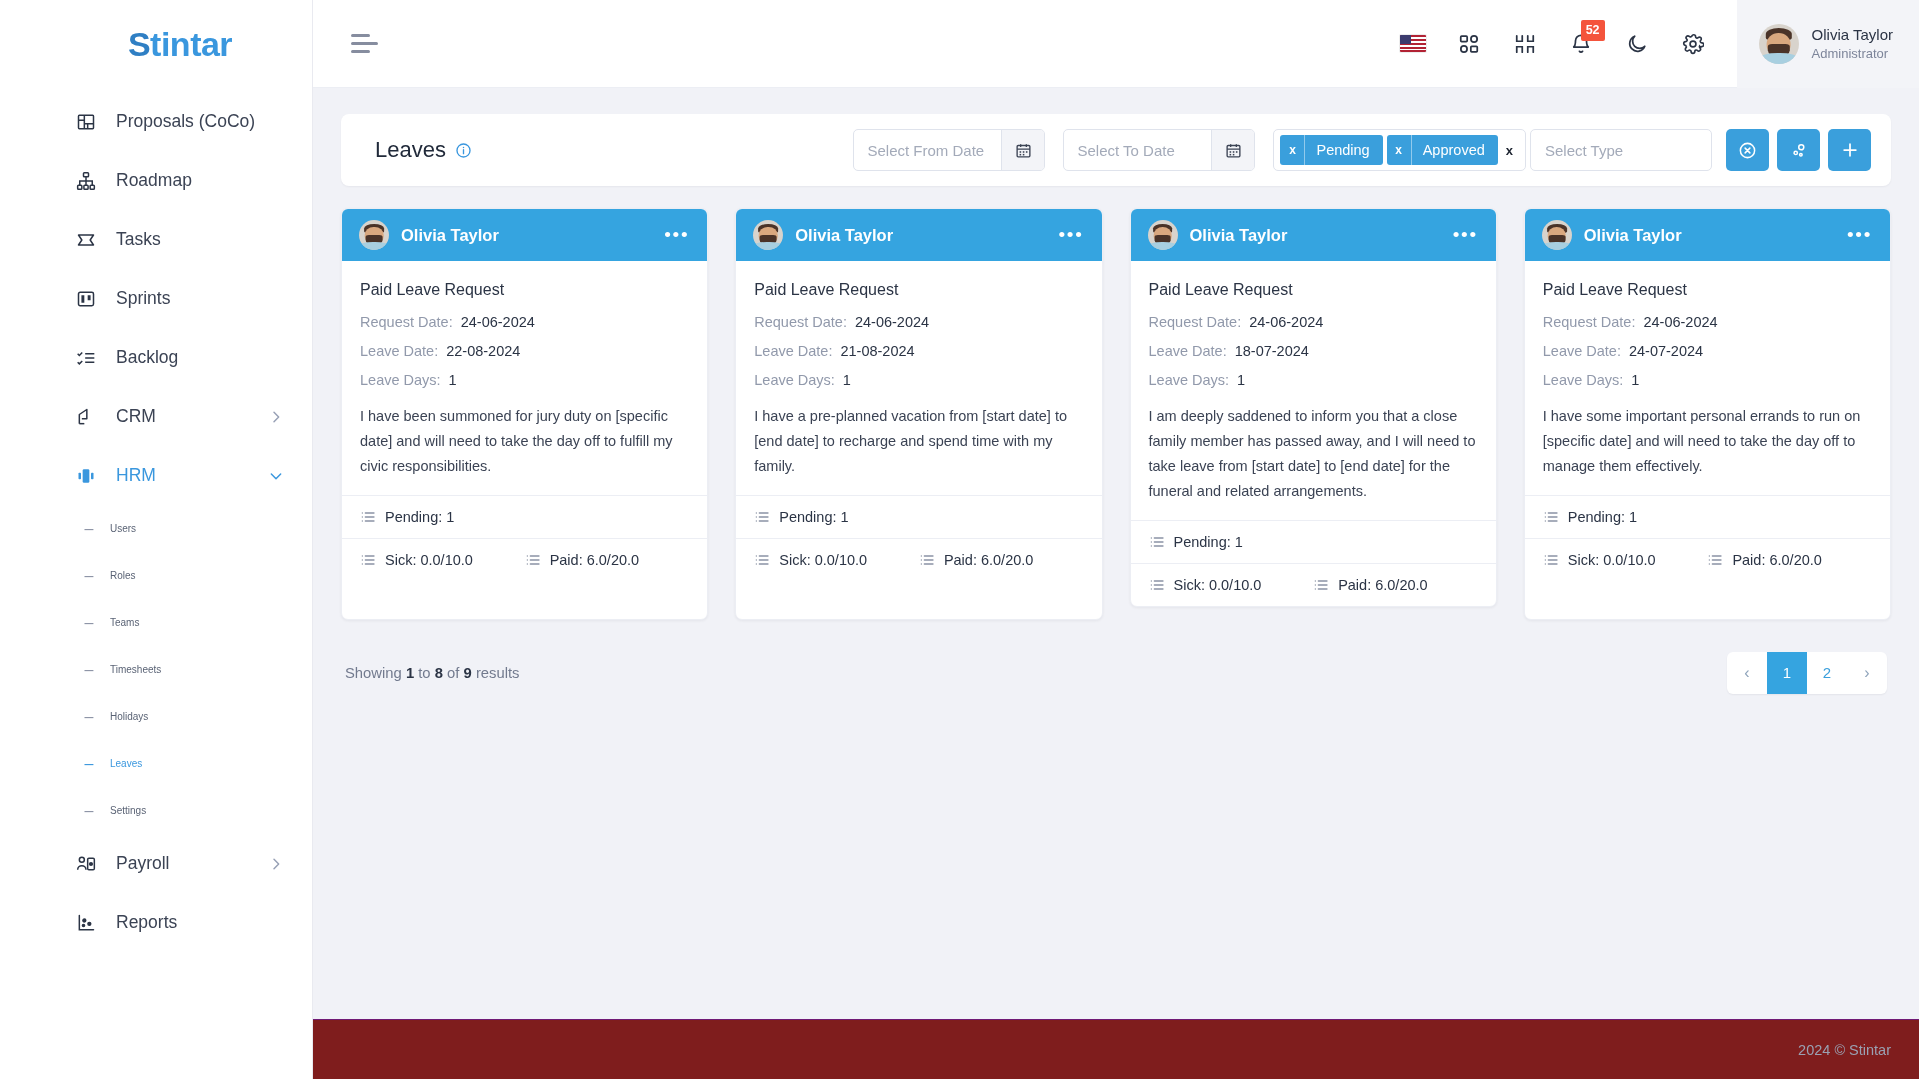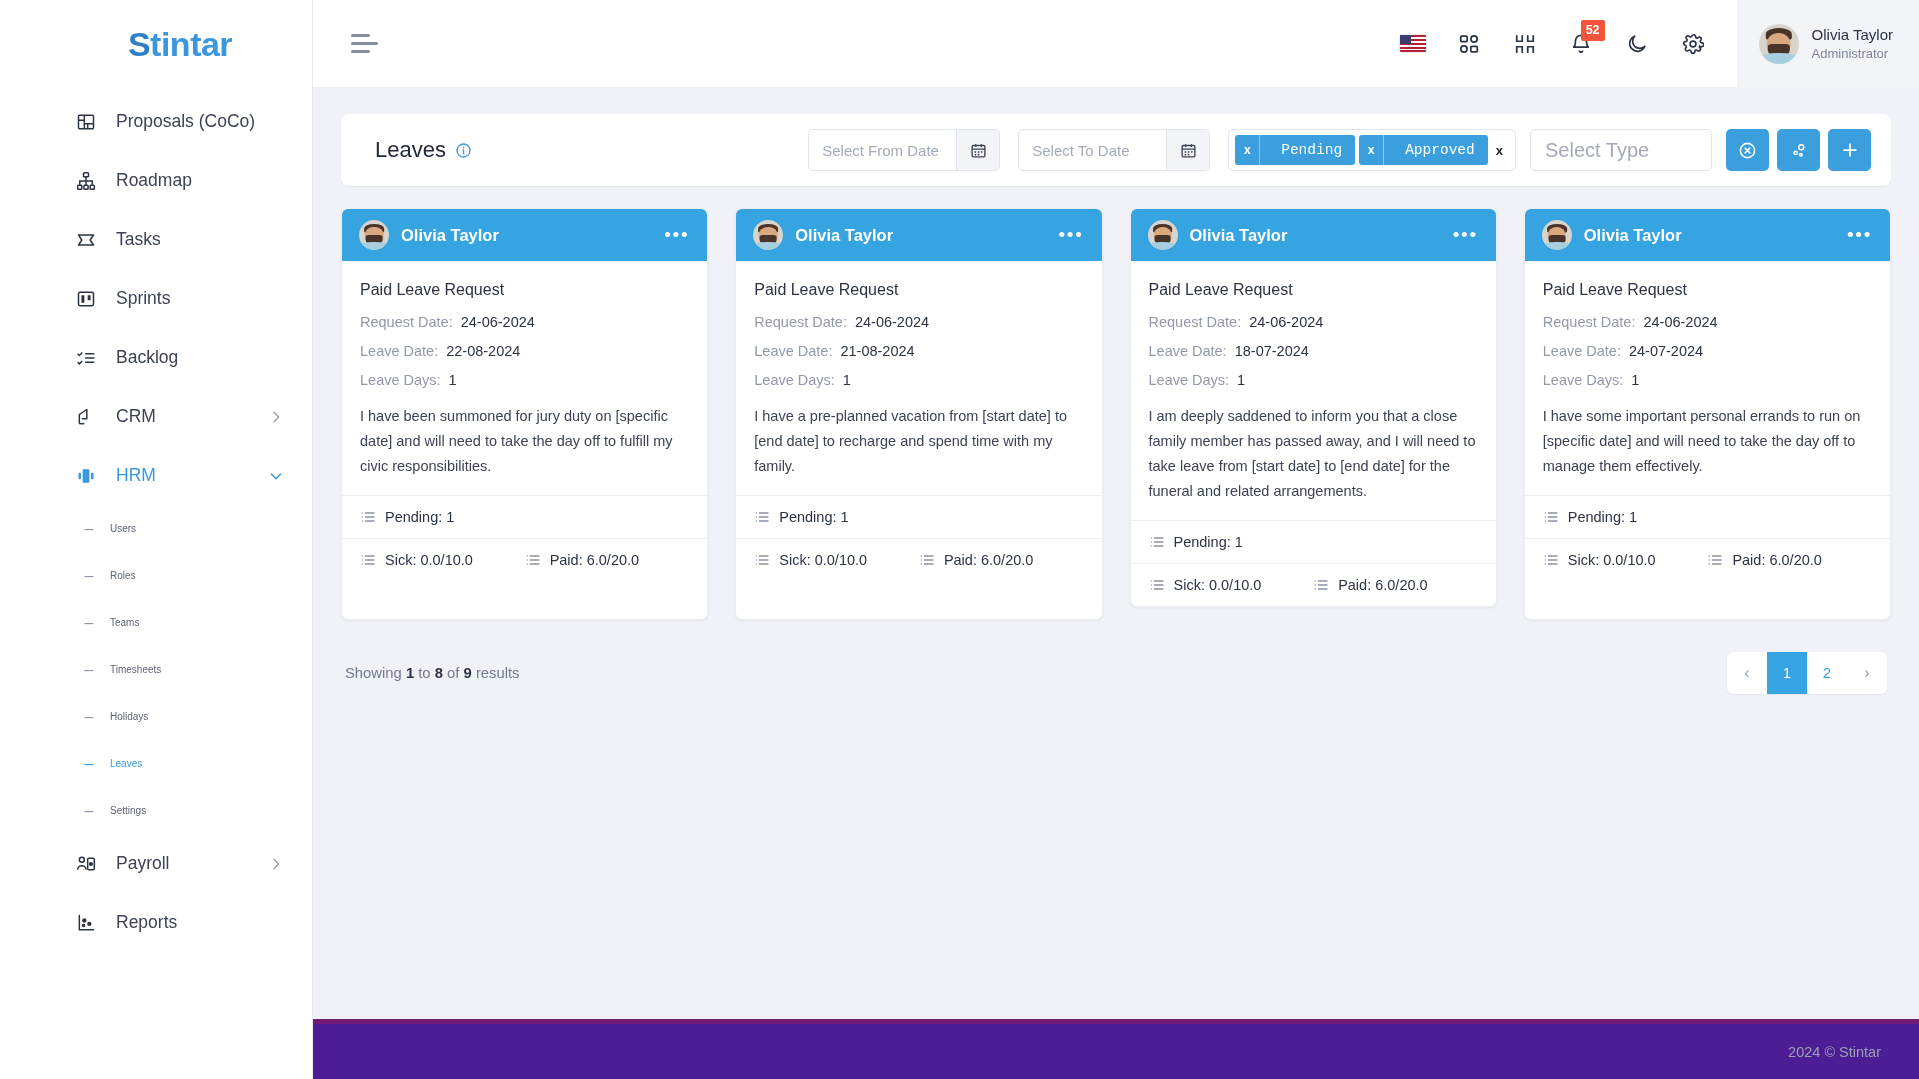--- a/index.html
+++ b/index.html
@@ -139,27 +139,27 @@
   }
   .tag {
     display: flex; align-items: center; height: 30px; background: #3a9fdc; color: #fff;
     border-radius: 3px; font-size: 14.5px; overflow: hidden;
   }
   .tag .tx {
     width: 25px; display:flex; align-items:center; justify-content:center;
     font-size: 12px; font-weight: bold; border-right: 1px solid rgba(255,255,255,0.45);
     height: 100%; cursor: pointer;
   }
-  .tag .tlbl { padding: 0 13px 0 21px; font-family: Liberation Mono, monospace; }
+  .tag .tlbl { padding: 0 13px 0 11px; }
   .tag-clear { font-size: 13px; font-weight: bold; color: #1d2430; padding: 0 4px; cursor: pointer; }
 
   .type-select {
     height: 42px; width: 182px; border: 1px solid #dfe3ec; border-radius: 5px; background: #fff;
-    display: flex; align-items: center; padding: 0 14px; margin-left: 14px;
-    font-size: 20px; color: #a3aab9; cursor: pointer;
+    display: flex; align-items: center; padding: 0 14px; margin-left: 4px;
+    font-size: 15px; color: #a3aab9; cursor: pointer;
   }
   .act-btns { margin-left: 14px; display: flex; gap: 8px; }
   .act-btn {
     width: 43px; height: 42px; border-radius: 5px; background: #3a9fdc; color: #fff;
     display: flex; align-items: center; justify-content: center; cursor: pointer;
   }
 
   
   .cards { display: flex; gap: 27px; margin-top: 22px; align-items: flex-start; }
   .card {
@@ -205,23 +205,23 @@
   }
   .pg {
     min-width: 40px; height: 42px; display: flex; align-items: center; justify-content: center;
     font-size: 15px; color: #3a9fdc; cursor: pointer;
   }
   .pg.active { background: #35a4e0; color: #fff; }
   .pg.arrow { font-size: 16px; color: #8fa4bb; }
 
   
   .footer {
-    height: 60px; background: #4c1d95; border-top: 5px solid #701a75;
+    height: 60px; background: #7f1d1d; border-top: 1px solid #701a75;
     display: flex; align-items: center; justify-content: flex-end;
-    padding-right: 38px; font-size: 14.5px; color: #9aa1b2;
+    padding-right: 28px; font-size: 14.5px; color: #9aa1b2;
   }
   svg { display: block; }
 </style>
 </head>
 <body>
 
 <div class="app">
 
   <aside class="sidebar">
     <div class="brand">

